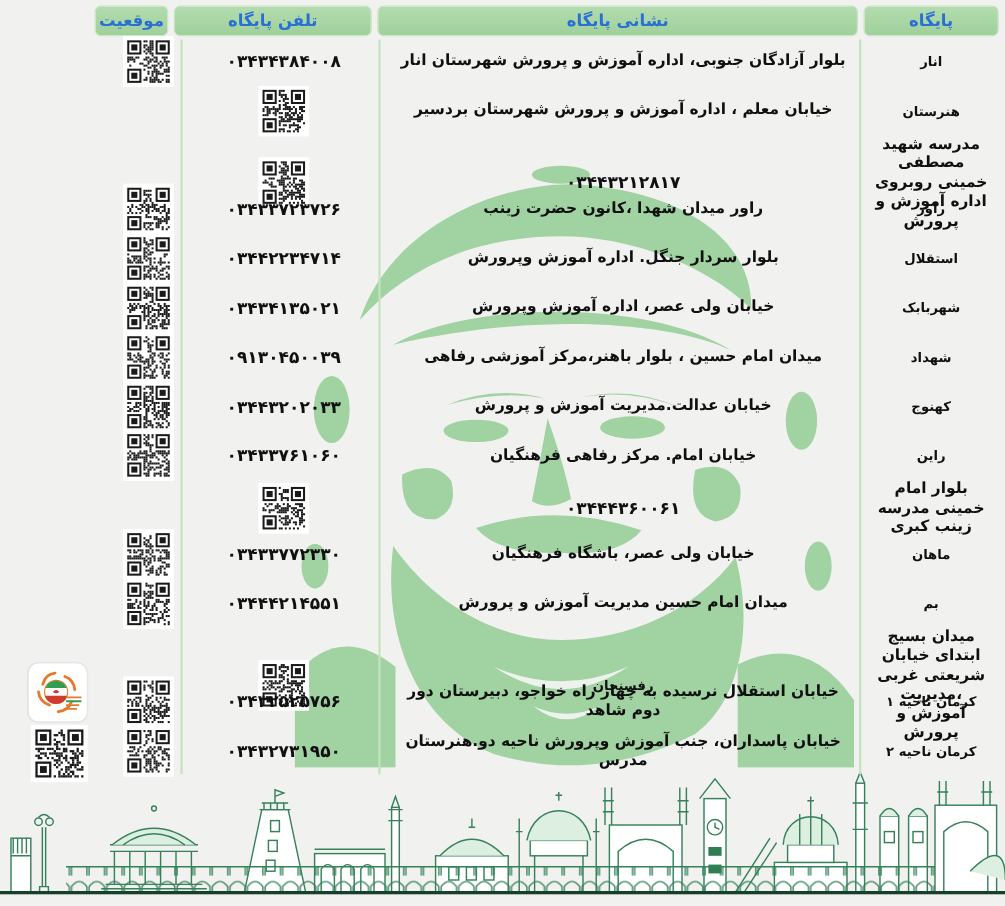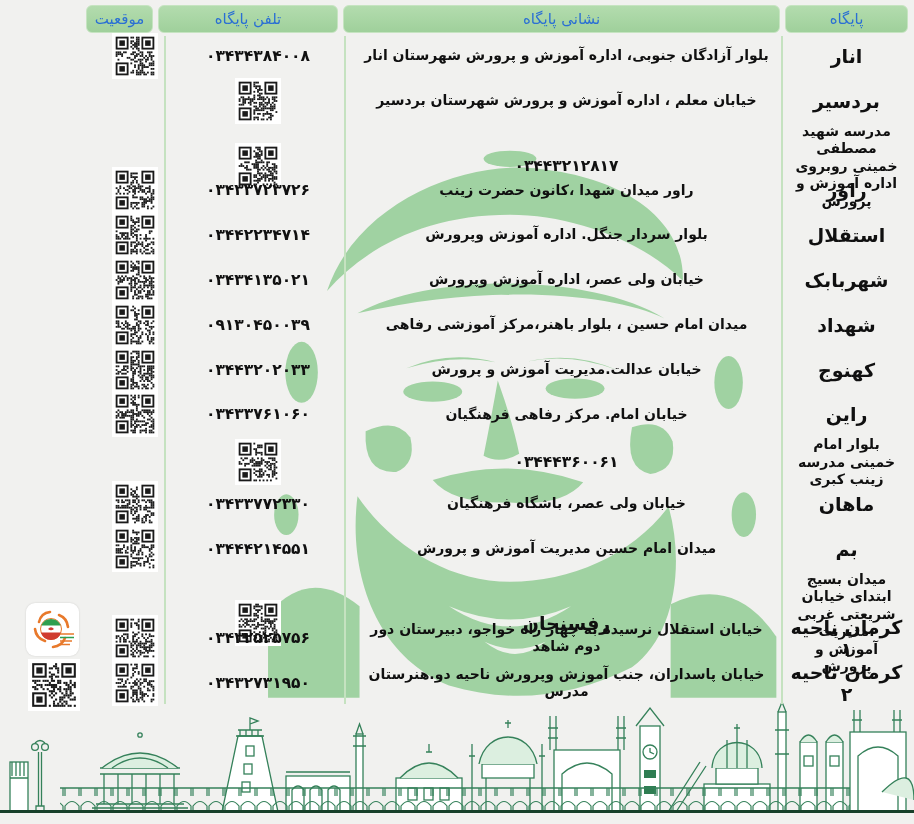--- a/index.html
+++ b/index.html
@@ -21,30 +21,30 @@
     display:grid;
     grid-template-columns:123px 437px 180px 67px; 
     direction:rtl;
     margin-right:6px;
   }
   #header-row{margin-top:5px;height:28px;column-gap:5px;}
   .hcell{
     background:linear-gradient(#b3dcae,#9fd09b);
     border:1px solid #c6e4c1;
     border-radius:6px;
-    color:#2a6fd4;font-weight:normal;font-size:15px;
+    color:#2a6fd4;font-weight:bold;font-size:15px;
     display:flex;align-items:center;justify-content:center;
     line-height:1;
   }
   .body-row{height:44.8px;}
   .cell{
     display:flex;align-items:center;justify-content:center;
     color:#101010;font-weight:bold;text-align:center;
   }
-  .c-name{font-size:19px;padding:0 4px;}
+  .c-name{font-size:12px;padding:0 4px;}
   .c-addr{font-size:14px;line-height:1.25;padding:0 10px;}
   .c-phone{font-size:15.5px;letter-spacing:1.5px;direction:ltr;}
   .c-qr{align-items:center;}
   .qr-svg{width:46px;height:46px;background:#fff;display:block;}
   
   .vline{position:absolute;top:36px;height:668px;width:2px;background:#c5e2c0;z-index:2;}
   #vline-1{left:164px;}
   #vline-2{left:344px;}
   #vline-3{left:781px;}
   
@@ -323,21 +323,21 @@
             <rect x="15" y="22" width="1" height="1" fill="#1a1a1a"></rect>
             <rect x="17" y="22" width="1" height="1" fill="#1a1a1a"></rect>
             <rect x="18" y="22" width="1" height="1" fill="#1a1a1a"></rect>
             <rect x="21" y="22" width="1" height="1" fill="#1a1a1a"></rect>
             <rect x="22" y="22" width="1" height="1" fill="#1a1a1a"></rect>
           </svg>
     </div>
   </div>
 
   <div class="grid-row body-row">
-    <div class="cell c-name">بردسیر</div>
+    <div class="cell c-name">هنرستان</div>
     <div class="cell c-addr">خیابان معلم ، اداره آموزش و پرورش شهرستان بردسیر</div>
     <div class="cell c-qr">
       <svg class="qr-svg" viewBox="0 0 25 25">
             <rect x="0" y="0" width="25" height="25" fill="#ffffff"></rect>
             <rect x="2" y="2" width="7" height="7" fill="#1a1a1a"></rect>
             <rect x="3" y="3" width="5" height="5" fill="#ffffff"></rect>
             <rect x="4" y="4" width="3" height="3" fill="#1a1a1a"></rect>
             <rect x="16" y="2" width="7" height="7" fill="#1a1a1a"></rect>
             <rect x="17" y="3" width="5" height="5" fill="#ffffff"></rect>
             <rect x="18" y="4" width="3" height="3" fill="#1a1a1a"></rect>

